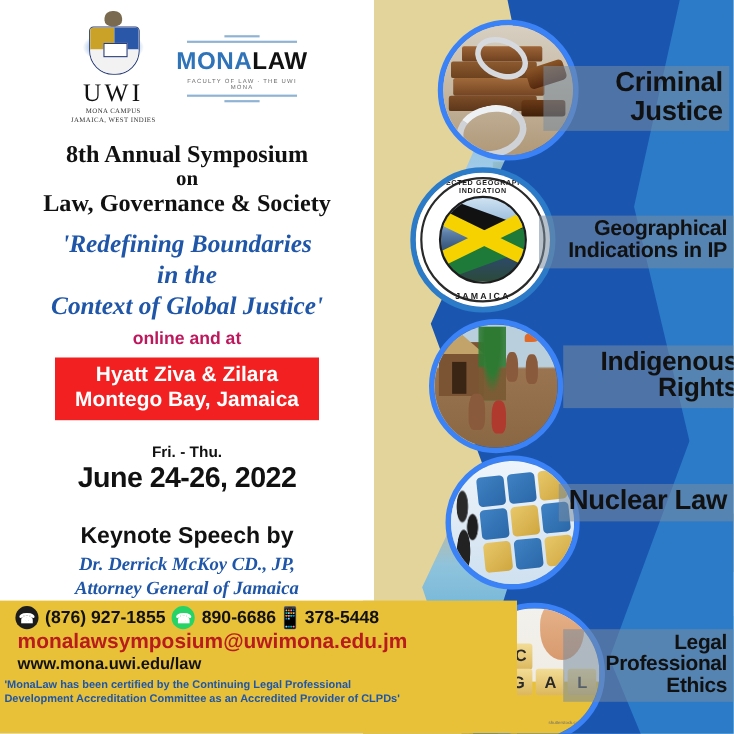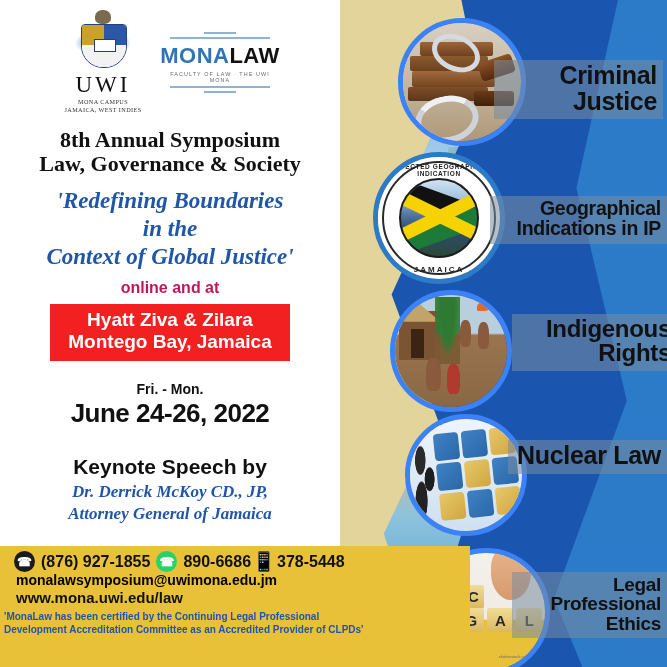--- a/index.html
+++ b/index.html
@@ -179,21 +179,21 @@
 
   
   .footer{position:absolute;left:0;bottom:0;width:470px;height:121px;background:#E8C139;}
   .footer .ct{text-align:center;font-weight:800;font-size:17px;color:#111;text-decoration:underline;padding-top:7px;}
   .phones{display:flex;align-items:center;gap:6px;padding:5px 0 0 14px;font-weight:800;font-size:16px;color:#111;}
   .ic{width:21px;height:21px;border-radius:50%;display:inline-flex;align-items:center;justify-content:center;
      font-size:12px;color:#fff;}
   .ic.call{background:#1b1b1b;}
   .ic.wa{background:#25D366;}
   .ic.cell{background:transparent;color:#111;font-size:19px;width:14px;}
-  .email{padding-left:16px;font-weight:800;font-size:14px;color:#000000;line-height:1.22;}
+  .email{padding-left:16px;font-weight:800;font-size:19px;color:#b91c1c;line-height:1.22;}
   .url{padding-left:16px;font-weight:800;font-size:15px;color:#111;line-height:1.22;}
   .disclaim{padding:4px 6px 0 4px;font-weight:700;font-size:10px;color:#1f56a8;line-height:1.22;}
 </style>
 </head>
 <body>
 
 <div class="poster">
 
   <div class="right-band">
     <div class="beach">
@@ -316,37 +316,38 @@
           <span class="a">MONA</span><span class="b">LAW</span>
         </div>
         <div class="tag">FACULTY OF LAW · THE UWI MONA</div>
         <div class="rule"></div>
         <div class="rule short" style="margin-top:3px;"></div>
       </div>
     </div>
 
     <div class="title">
       <div>8th Annual Symposium</div>
+      <div class="on">on</div>
       <div>Law, Governance &amp; Society</div>
     </div>
 
     <div class="script">
       <div>'Redefining Boundaries</div>
       <div>in the</div>
       <div>Context of Global Justice'</div>
     </div>
 
     <div class="online">online and at</div>
 
     <div class="venue">
       <div>Hyatt Ziva &amp; Zilara</div>
       <div>Montego Bay, Jamaica</div>
     </div>
 
-    <div class="days">Fri. - Mon.</div>
+    <div class="days">Fri. - Thu.</div>
     <div class="date">June 24-26, 2022</div>
 
     <div class="keynote">Keynote Speech by</div>
     <div class="speaker">
       <div>Dr. Derrick McKoy CD., JP,</div>
       <div>Attorney General of Jamaica</div>
     </div>
   </div>
 
   <div class="footer">

